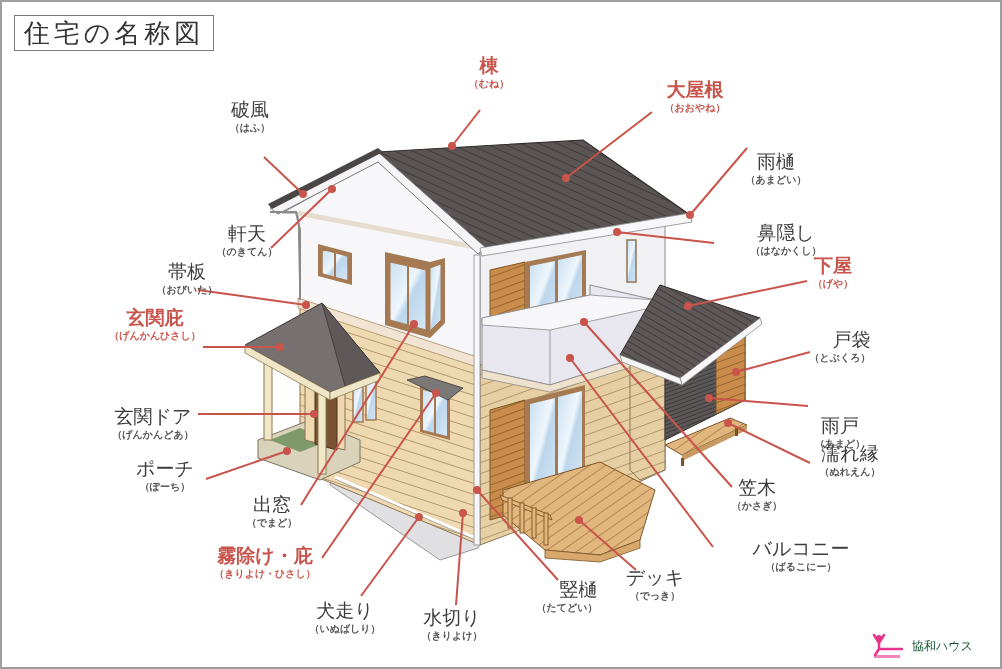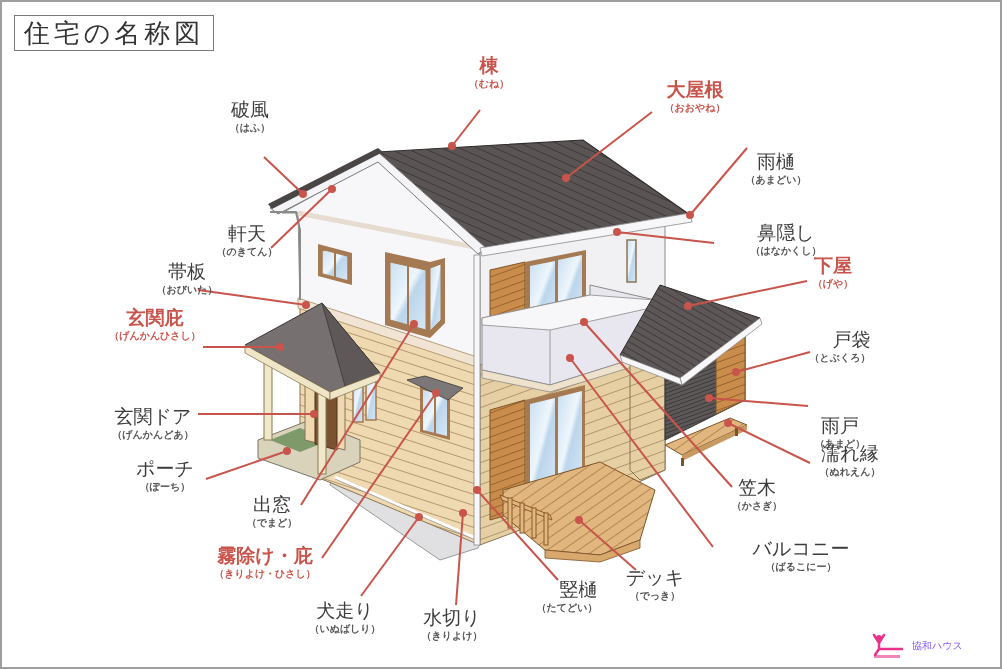--- a/index.html
+++ b/index.html
@@ -8,21 +8,21 @@
   .title-box{position:absolute;left:14px;top:15px;width:200px;height:36px;border:1.5px solid #7a7a7a;box-sizing:border-box;display:flex;align-items:flex-start;justify-content:center;}
   .title-box span{font-size:26px;color:#333;letter-spacing:4px;}
   svg.art{position:absolute;left:0;top:0;}
   .label{position:absolute;text-align:center;transform:translateX(-50%);white-space:nowrap;line-height:1;}
   .label .main{display:block;font-size:19px;color:#3c3c3c;}
   .label .kana{display:block;font-size:10px;color:#555;margin-top:4px;font-weight:bold;}
   .label.red .main{color:#c9544b;font-weight:bold;}
   .label.red .kana{color:#c9544b;font-weight:bold;}
   .logo{position:absolute;left:872px;top:633px;display:flex;align-items:center;gap:8px;}
   .logo .mark{width:32px;height:26px;position:relative;}
-  .logo .name{font-size:10px;color:#8b5cf6;}
+  .logo .name{font-size:12px;color:#14532d;}
 </style>
 </head>
 <body>
 
 <div class="frame"></div>
 
 <div class="title-box">
   <span>住宅の名称図</span>
 </div>
 

